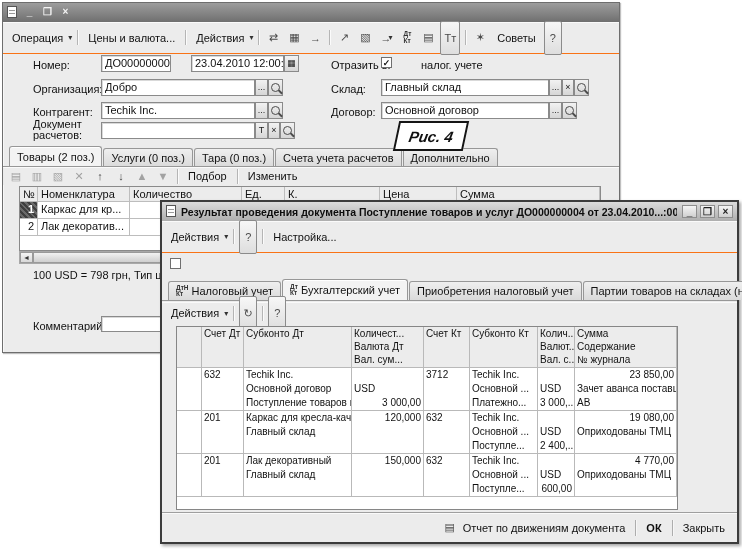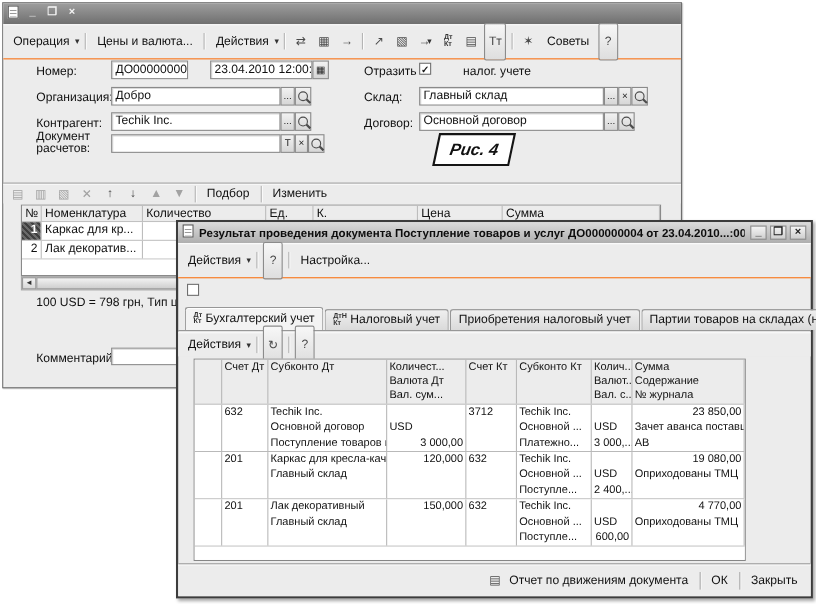--- a/index.html
+++ b/index.html
@@ -96,21 +96,21 @@
   .c0{width:25px; display:flex; justify-content:center; padding-top:2px;}
   .c1{width:42px}.c2{width:108px}.c3{width:72px}.c4{width:46px}.c5{width:68px}.c6{width:37px}.c7{width:102px}
   .rt { text-align:right; }
   .p-blank { height:12px; border-bottom:none; }
 
   .footer2 { position:absolute; left:0; right:0; bottom:0; height:30px; border-top:1px solid #9f9f9f;
              box-shadow: inset 0 1px 0 #fafafa; display:flex; align-items:center; justify-content:flex-end;
              gap:6px; padding:0 8px; background:#ececec; }
   .fitem { display:flex; align-items:center; gap:4px; padding:2px 4px; white-space:nowrap; }
   .fsep { width:1px; height:16px; background:#adadad; box-shadow:1px 0 0 #f6f6f6; }
-  .bold { font-weight:normal; }
+  .bold { font-weight:bold; }
 </style>
 </head>
 <body>
 
 <div id="canvas">
 
   <section class="window" id="win1">
     <header class="tb tb1">
       <span><i class="doc"></i></span>
       <span class="wctrl">
@@ -194,20 +194,27 @@
 
     <span class="lbl" style="left:6px;top:115px">Документ</span>
     <span class="lbl" style="left:6px;top:126px">расчетов:</span>
     <div class="input" style="left:98px;top:119px;width:154px"></div>
     <span class="fbtn" style="left:252px;top:119px">Т</span>
     <span class="fbtn" style="left:265px;top:119px;width:12px">×</span>
     <span class="fbtn lensb" style="left:277px;top:119px;width:15px">
         <i class="lens"></i>
       </span>
 
+    <div class="tabs" style="left:6px;top:143px">
+      <div class="tab active">Товары (2 поз.)</div>
+      <div class="tab">Услуги (0 поз.)</div>
+      <div class="tab">Тара (0 поз.)</div>
+      <div class="tab">Счета учета расчетов</div>
+      <div class="tab">Дополнительно</div>
+    </div>
     <div class="tabline" style="left:0;right:0;top:163px"></div>
 
     <div class="menubar" style="top:164px;height:18px;border-bottom:none">
       <span class="ibtn dis">▤</span>
       <span class="ibtn dis">▥</span>
       <span class="ibtn dis">▧</span>
       <span class="ibtn dis">✕</span>
       <span class="ibtn">↑</span>
       <span class="ibtn">↓</span>
       <span class="ibtn dis">▲</span>
@@ -279,35 +286,35 @@
         <span class="caret">▾</span>
       <span class="sep"></span>
       <span class="ibtn boxed">?</span>
       <span class="sep"></span>
       <span class="mitem">Настройка...</span>
     </div>
 
     <span class="chk" style="left:8px;top:56px"></span>
 
     <div class="tabs" style="left:6px;top:77px">
+      <div class="tab">
+        <span class="dtkt">
+            <span>ДтН</span>
+            <span>Кт</span>
+          </span>
+        <span>Налоговый учет</span>
+      </div>
       <div class="tab active">
         <span class="dtkt">
             <span>Дт</span>
             <span>Кт</span>
           </span>
         <span>Бухгалтерский учет</span>
       </div>
       <div class="tab">
-        <span class="dtkt">
-            <span>ДтН</span>
-            <span>Кт</span>
-          </span>
-        <span>Налоговый учет</span>
-      </div>
-      <div class="tab">
           <span>Приобретения налоговый учет</span>
         </div>
       <div class="tab">
           <span>Партии товаров на складах (налоговый у...</span>
         </div>
     </div>
     <div class="tabline" style="left:0;right:0;top:98px"></div>
 
     <div class="menubar" style="top:100px;height:22px;border-bottom:none">
       <span class="mitem">Действия</span>

